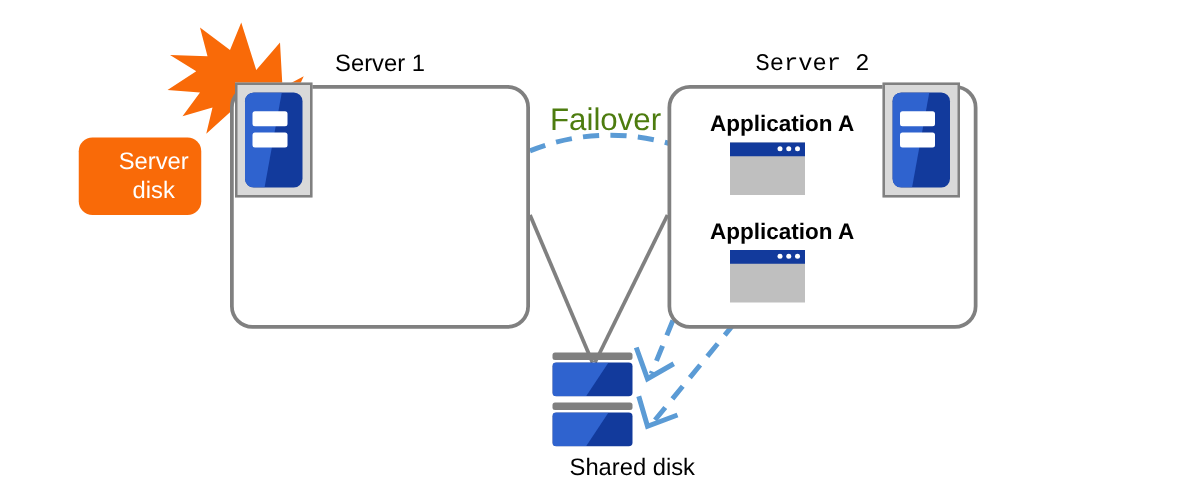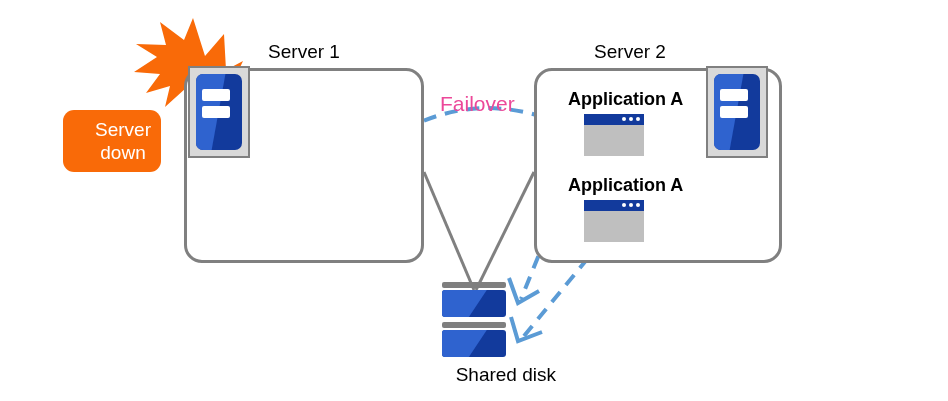--- a/index.html
+++ b/index.html
@@ -41,21 +41,21 @@
 
   .server-title {
     position: absolute;
     font-size: 19px;
     color: #000000;
     text-align: center;
     white-space: nowrap;
     line-height: 1;
   }
   #server1-title { left: 184px; top: 42px; width: 240px; }
-  #server2-title { left: 506px; top: 42px; width: 248px; }
+  #server2-title { left: 526px; top: 42px; width: 248px; font-family: Liberation Mono, monospace; }
 
   
   .srv-icon {
     position: absolute;
     width: 62px;
     height: 92px;
     background: #d9d9d9;
     border: 2px solid #808080;
     box-sizing: border-box;
     padding: 6px;
@@ -188,23 +188,23 @@
     width: 164px;
     text-align: right;
     font-size: 19px;
     color: #000000;
     white-space: nowrap;
   }
 
   
   #failover-label {
     left: 440px;
-    top: 92px;
-    font-size: 21px;
-    color: #ec4899;
+    top: 82px;
+    font-size: 25px;
+    color: #4d7c0f;
     white-space: nowrap;
   }
 </style>
 </head>
 <body>
 
 <div id="canvas">
 
   <svg class="layer" viewBox="0 0 948 401" xmlns="http://www.w3.org/2000/svg">
 
@@ -255,21 +255,21 @@
   <div class="srv-icon" id="server1-icon">
     <div class="body">
       <div class="bar b1"></div>
       <div class="bar b2"></div>
     </div>
   </div>
 
   <div class="node" id="server-down-badge">
     <div>
       <span>Server</span>
-      <span>down</span>
+      <span>disk</span>
     </div>
   </div>
 
   <div class="node" id="failover-label">Failover</div>
 
   <div class="node server-box" id="server2-box"></div>
   <div class="server-title" id="server2-title">Server 2</div>
   <div class="srv-icon" id="server2-icon">
     <div class="body">
       <div class="bar b1"></div>

